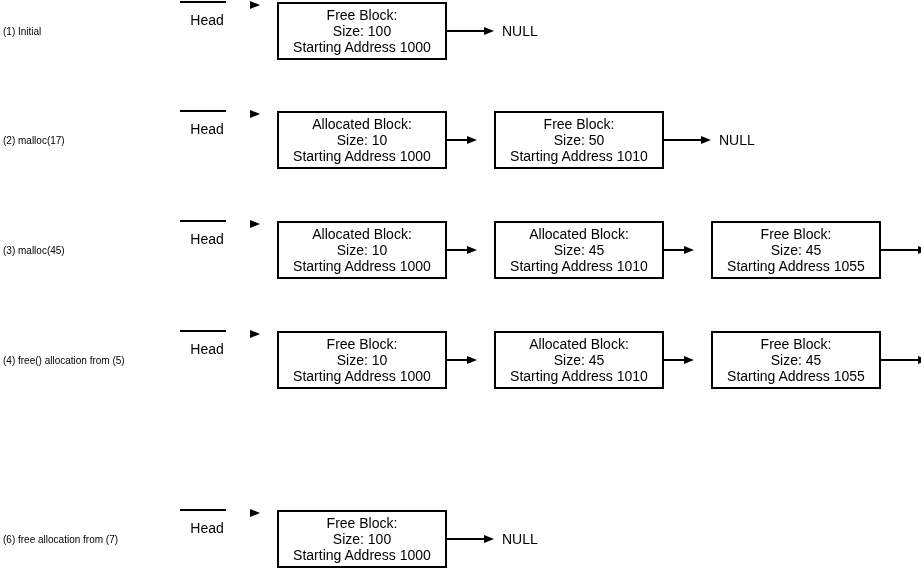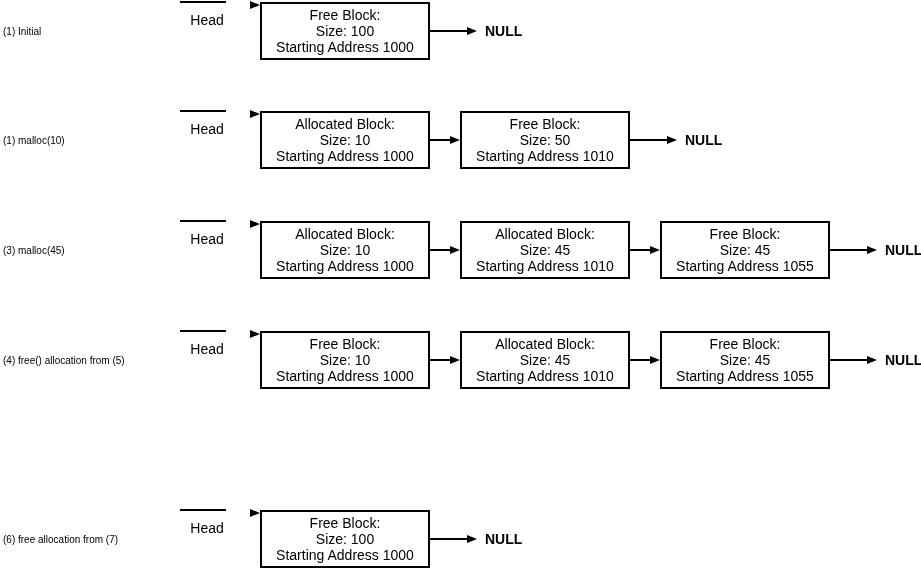--- a/index.html
+++ b/index.html
@@ -78,37 +78,37 @@
     height: 58px;
     border: 2px solid #000000;
     background: #ffffff;
     display: flex;
     flex-direction: column;
     justify-content: center;
     text-align: center;
     font-size: 14px;
     line-height: 16px;
     white-space: nowrap;
+    margin-left: 17px;
   }
   .conn {
     flex: 0 0 30px;
     width: 30px;
     display: flex;
     align-items: center;
   }
   .null-arrow {
     flex: 0 0 47px;
     width: 47px;
     display: flex;
     align-items: center;
   }
   .null-label {
     margin-left: 8px;
     font-size: 14px;
-    font-weight: bold;
   }
 </style>
 </head>
 <body>
 
 <div class="canvas">
 
   <div class="row" style="top:1px">
     <span class="row-label">(1) Initial</span>
     <div class="chain">
@@ -124,21 +124,21 @@
       </div>
       <div class="null-arrow">
         <div class="hline"></div>
         <div class="arrowhead"></div>
       </div>
       <span class="null-label">NULL</span>
     </div>
   </div>
 
   <div class="row" style="top:110px">
-    <span class="row-label">(1) malloc(10)</span>
+    <span class="row-label">(2) malloc(17)</span>
     <div class="chain">
       <div class="head-group">
         <span class="head-label">Head</span>
         <div class="hline"></div>
         <div class="arrowhead"></div>
       </div>
       <div class="block">
         <span>Allocated Block:</span>
         <span>Size: 10</span>
         <span>Starting Address 1000</span>

